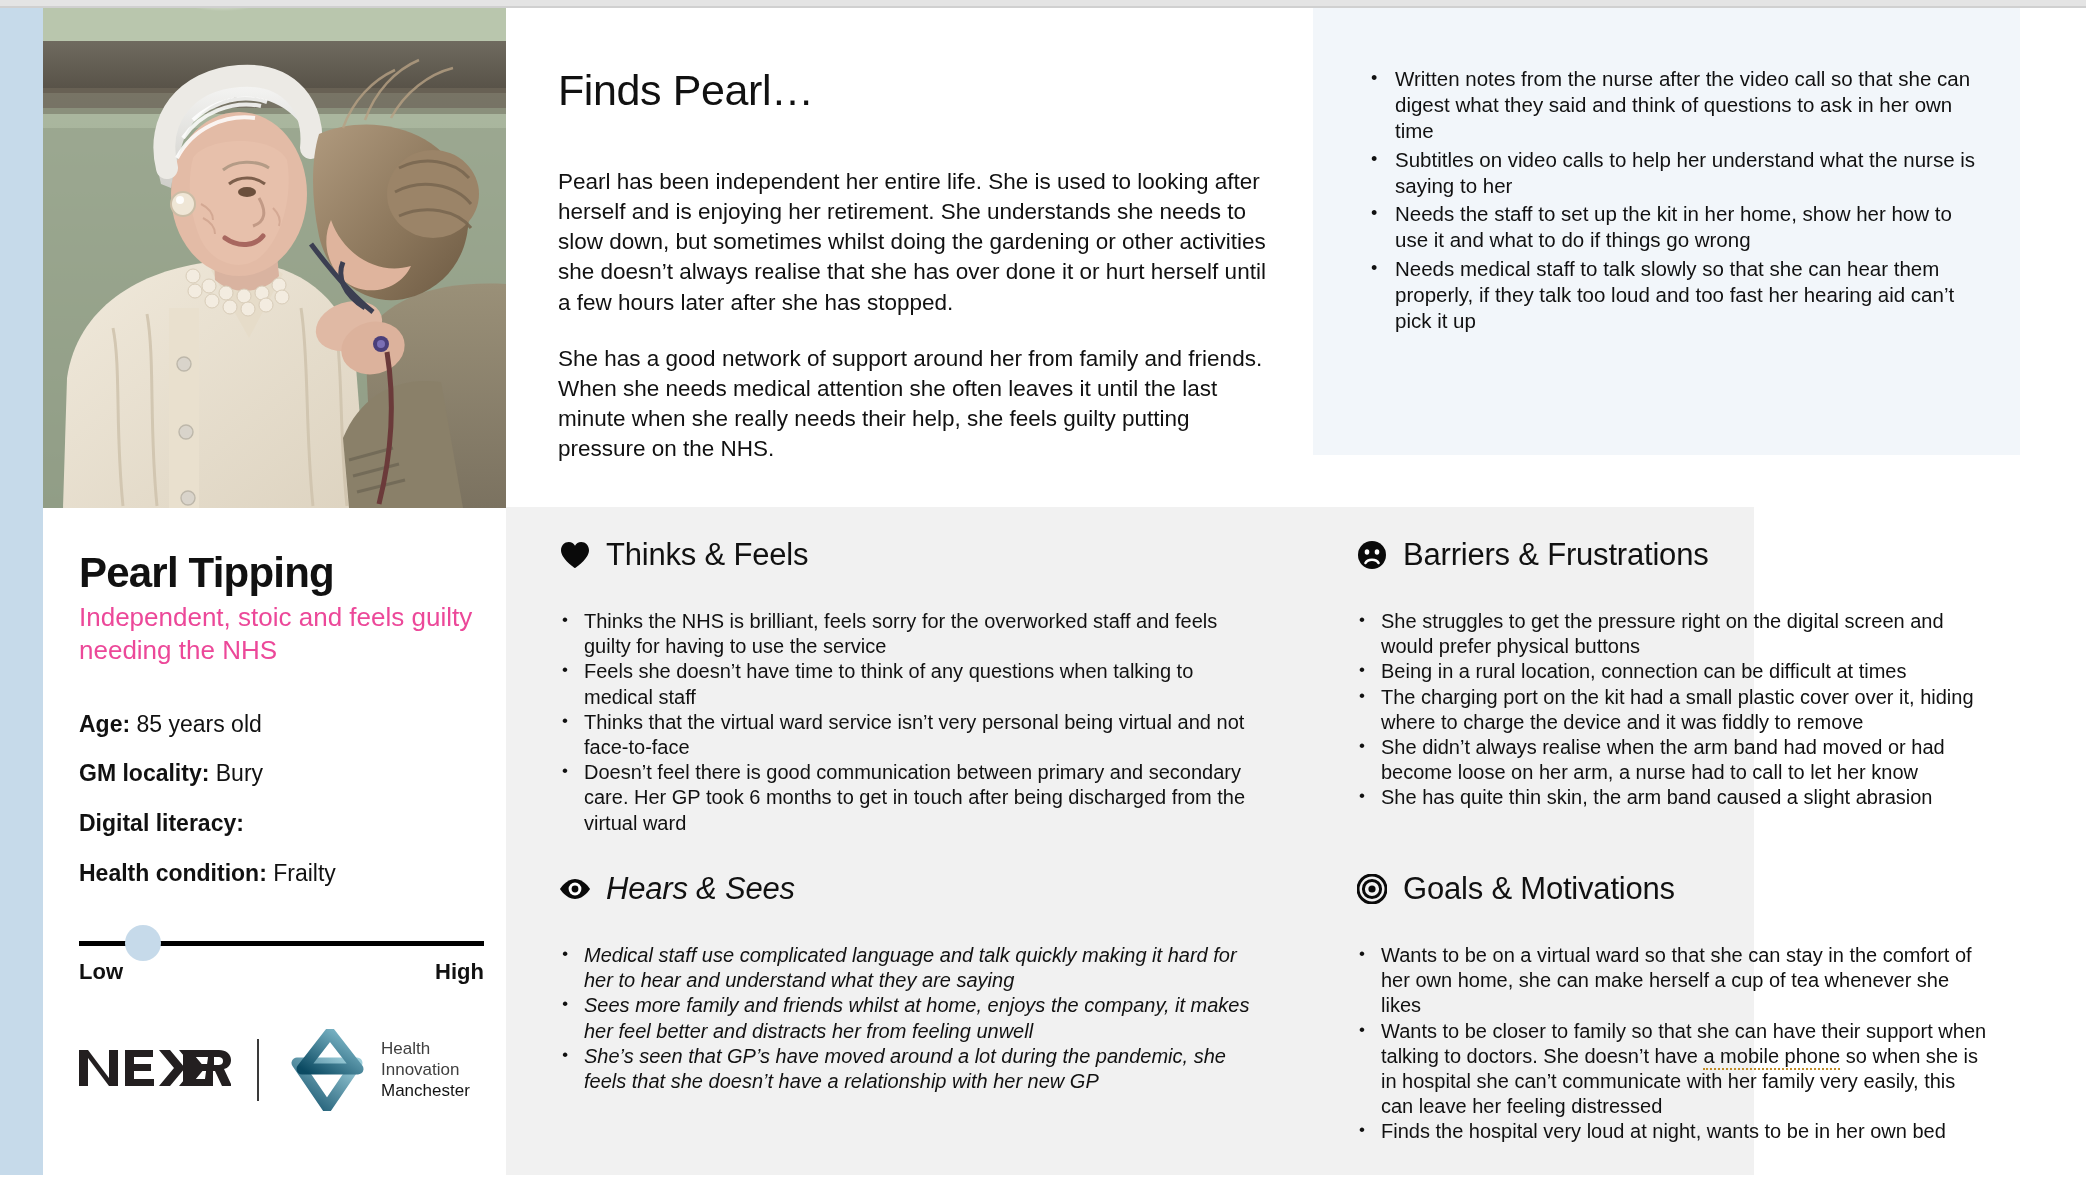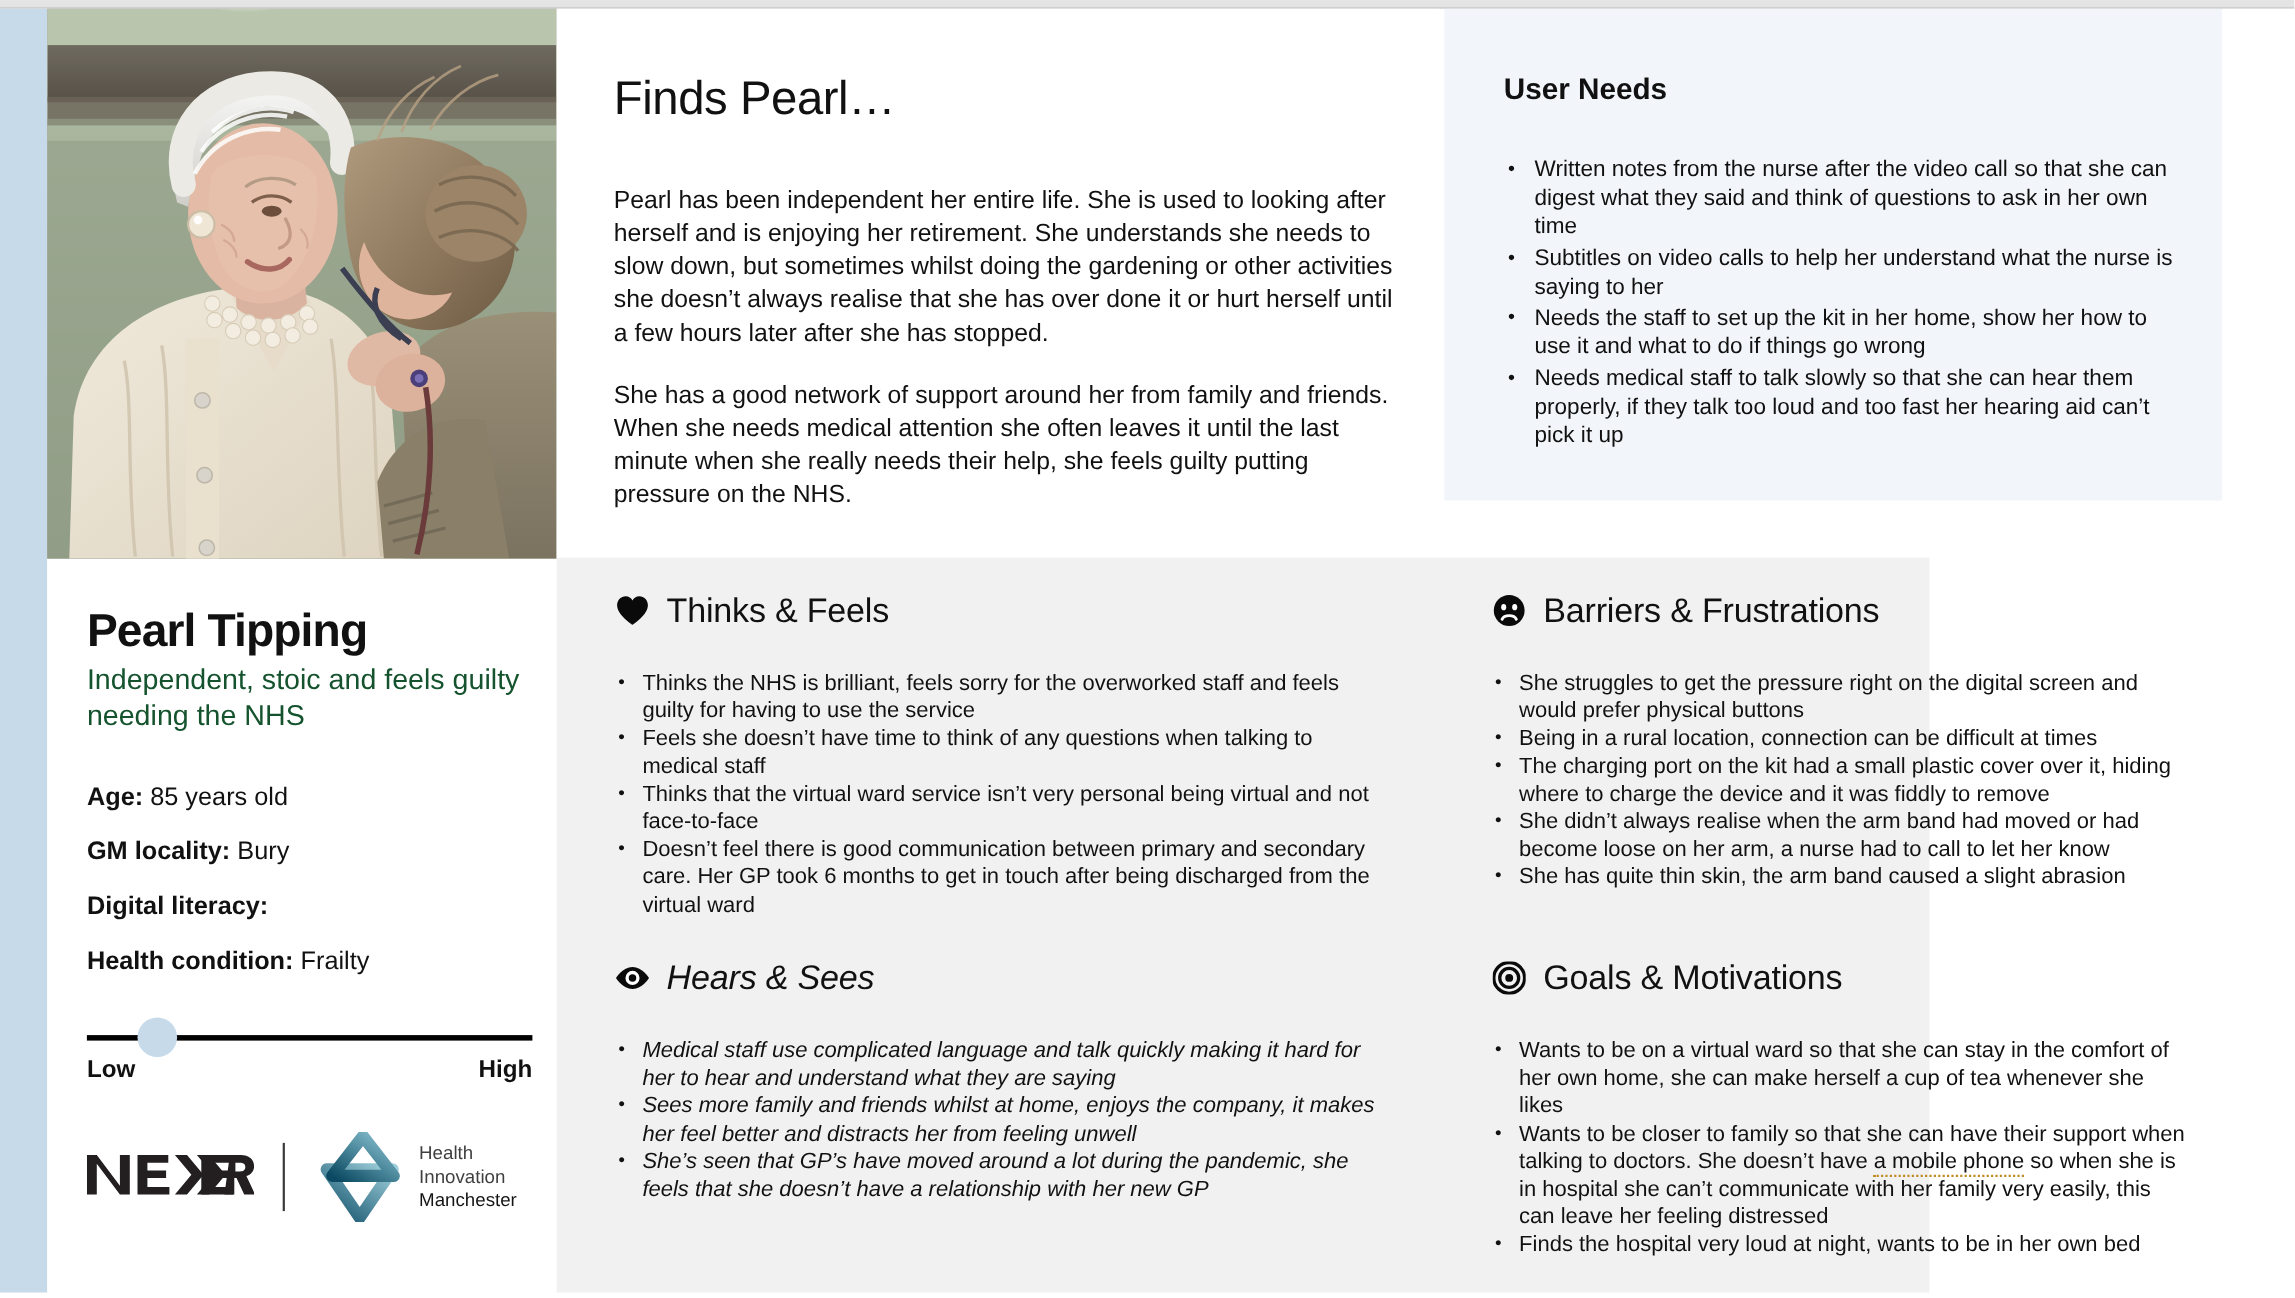--- a/index.html
+++ b/index.html
@@ -66,21 +66,21 @@
     font-size: 42px;
     font-weight: bold;
     letter-spacing: -0.8px;
     margin: 0 0 6px 0;
     line-height: 1.08;
   }
   .persona-tagline {
     font-size: 26px;
     line-height: 1.26;
     margin: 0;
-    color: #14532d;
+    color: #ec4899;
   }
   .facts {
     margin-top: 44px;
   }
   .fact {
     font-size: 23px;
     line-height: 1.2;
     margin-bottom: 22px;
   }
   .fact b { font-weight: bold; }
@@ -482,21 +482,20 @@
   </div>
 </div>
 
 <div class="about">
   <h2 class="about-title">Finds Pearl…</h2>
   <p class="about-para">Pearl has been independent her entire life. She is used to looking after herself and is enjoying her retirement. She understands she needs to slow down, but sometimes whilst doing the gardening or other activities she doesn’t always realise that she has over done it or hurt herself until a few hours later after she has stopped.</p>
   <p class="about-para">She has a good network of support around her from family and friends. When she needs medical attention she often leaves it until the last minute when she really needs their help, she feels guilty putting pressure on the NHS.</p>
 </div>
 
 <div class="user-needs">
-  <h3 class="user-needs-title">User Needs</h3>
   <ul class="bullets">
     <li>Written notes from the nurse after the video call so that she can digest what they said and think of questions to ask in her own time</li>
     <li>Subtitles on video calls to help her understand what the nurse is saying to her</li>
     <li>Needs the staff to set up the kit in her home, show her how to use it and what to do if things go wrong</li>
     <li>Needs medical staff to talk slowly so that she can hear them properly, if they talk too loud and too fast her hearing aid can’t pick it up</li>
   </ul>
 </div>
 
 <div class="quad-panel">
 

